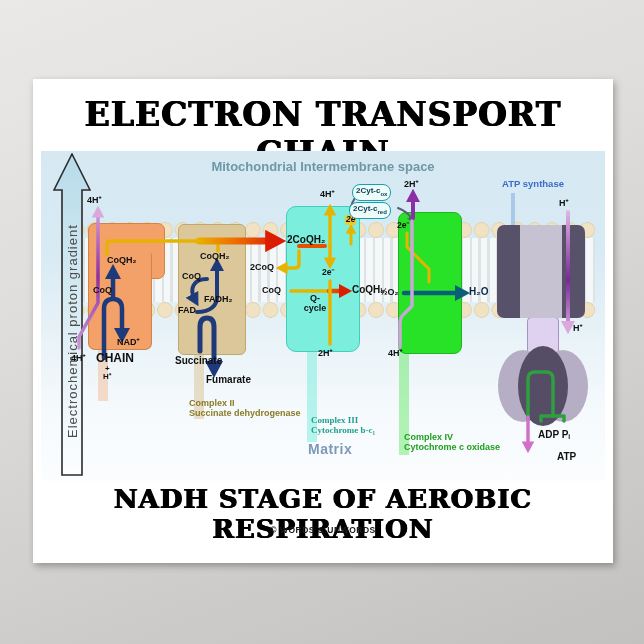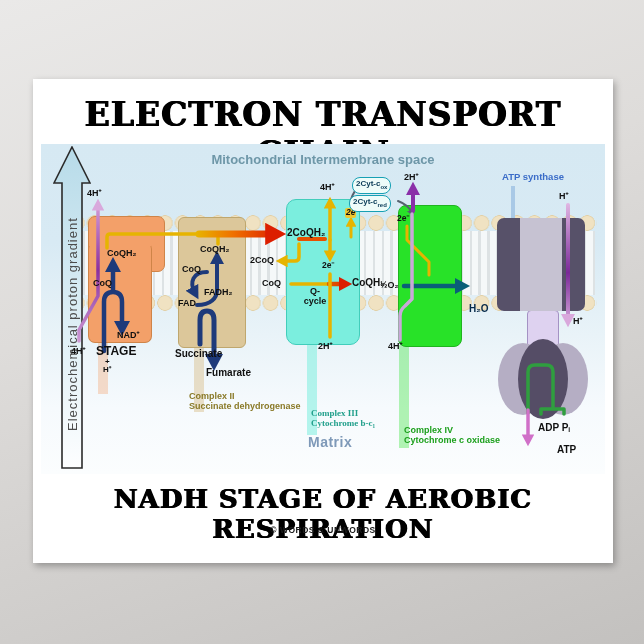--- a/index.html
+++ b/index.html
@@ -9,21 +9,21 @@
   .scene{position:relative;width:644px;height:644px;}
   .poster{position:absolute;left:33px;top:79px;width:580px;height:484px;background:#ffffff;
           box-shadow:2px 3px 7px rgba(0,0,0,0.30);}
   .title,.subtitle{position:absolute;left:0;right:0;text-align:center;
           font-family:"DejaVu Serif","Liberation Serif",serif;font-weight:900;color:#000;
           letter-spacing:1px;text-shadow:0.6px 0 #000,-0.6px 0 #000;}
   .title{top:16px;font-size:33px;}
   .subtitle{top:405px;font-size:26px;}
   .copyright{position:absolute;left:0;right:0;top:446px;text-align:center;
           font-size:8.5px;font-weight:bold;color:#1a1a1a;letter-spacing:0.5px;}
-  .diagram{position:absolute;left:8px;top:65px;width:564px;height:330px;
+  .diagram{position:absolute;left:8px;top:72px;width:564px;height:330px;
           background:linear-gradient(180deg,#d6e9f3 0%,#d8eaf4 30%,#e9f3f8 58%,#f6fafd 80%,#fbfdfe 100%);}
   .ims{position:absolute;left:0;right:0;top:8px;text-align:center;font-size:13px;font-weight:bold;color:#6e97a8;}
   .matrix{position:absolute;left:267px;top:290px;font-size:14px;font-weight:bold;color:#7e99b8;letter-spacing:0.5px;}
   
   .membrane{position:absolute;left:28px;top:71px;width:528px;height:96px;z-index:1;}
   .heads{position:absolute;left:0;width:100%;height:16px;
          background-image:radial-gradient(circle at 8px 8px,#f0e2c2 6.5px,#e2cfa4 7.5px,rgba(0,0,0,0) 8px);
          background-size:17.6px 16px;}
   .heads.top{top:0;}
   .heads.bot{top:80px;}
@@ -56,21 +56,21 @@
   .ov{position:absolute;left:0;top:0;z-index:4;pointer-events:none;}
   
   .lb{position:absolute;font-size:9px;font-weight:bold;color:#101010;white-space:pre-line;line-height:1.15;z-index:5;}
   .big{font-size:12px;}
   .md{font-size:10px;}
   .c1c{color:#d04818;}
   .c2c{color:#8a7a28;}
   .c3c{color:#23a08c;font-family:Liberation Serif, serif;}
   .c4c{color:#1da01d;}
   .blue{color:#3a6cc8;font-size:9.5px;}
-  .nav{color:#072a4a;margin-top:24px;}
+  .nav{color:#072a4a;}
   .ee{background:#eec832;padding:0 1px;border-radius:2px;font-style:italic;}
   .pill{position:absolute;background:#eefcf9;border:1.5px solid #16a0b4;border-radius:8px;padding:0 3px;
         font-size:8px;font-weight:bold;color:#083a56;z-index:6;line-height:11px;}
   .pill sub{font-size:6px;}
   .ctr{text-align:center;}
 </style>
 </head>
 <body>
 
 <div class="scene">
@@ -194,21 +194,21 @@
         <path d="M487,269 V228 Q487,221 494,221 H505 Q512,221 512,228 V261 M512,261 V265 M500,265 H523 M500,265 V270 M523,265 V270" stroke="#2f9e3f" stroke-width="3.5"></path>
         <path d="M487,266 V296" stroke="#d070c8" stroke-width="3.5" marker-end="url(#mPk)"></path>
       </g>
     </svg>
 
     <span class="lb" style="left:46px;top:44px;">4H⁺</span>
     <span class="lb" style="left:66px;top:104px;">CoQH₂</span>
     <span class="lb" style="left:52px;top:134px;">CoQ</span>
     <span class="lb" style="left:76px;top:186px;">NAD⁺</span>
     <span class="lb" style="left:30px;top:202px;">4H⁺</span>
-    <span class="lb big" style="left:55px;top:201px;">STAGE</span>
+    <span class="lb big" style="left:55px;top:201px;">CHAIN</span>
     <span class="lb ctr" style="left:62px;top:214px;font-size:8px;line-height:1.0;">+
 H⁺</span>
 
     <span class="lb" style="left:159px;top:100px;">CoQH₂</span>
     <span class="lb" style="left:141px;top:120px;">CoQ</span>
     <span class="lb" style="left:163px;top:143px;">FADH₂</span>
     <span class="lb" style="left:137px;top:154px;">FAD</span>
     <span class="lb md" style="left:134px;top:204px;">Succinate</span>
     <span class="lb md" style="left:165px;top:223px;">Fumarate</span>
     <span class="lb c2c" style="left:148px;top:247px;">Complex II

